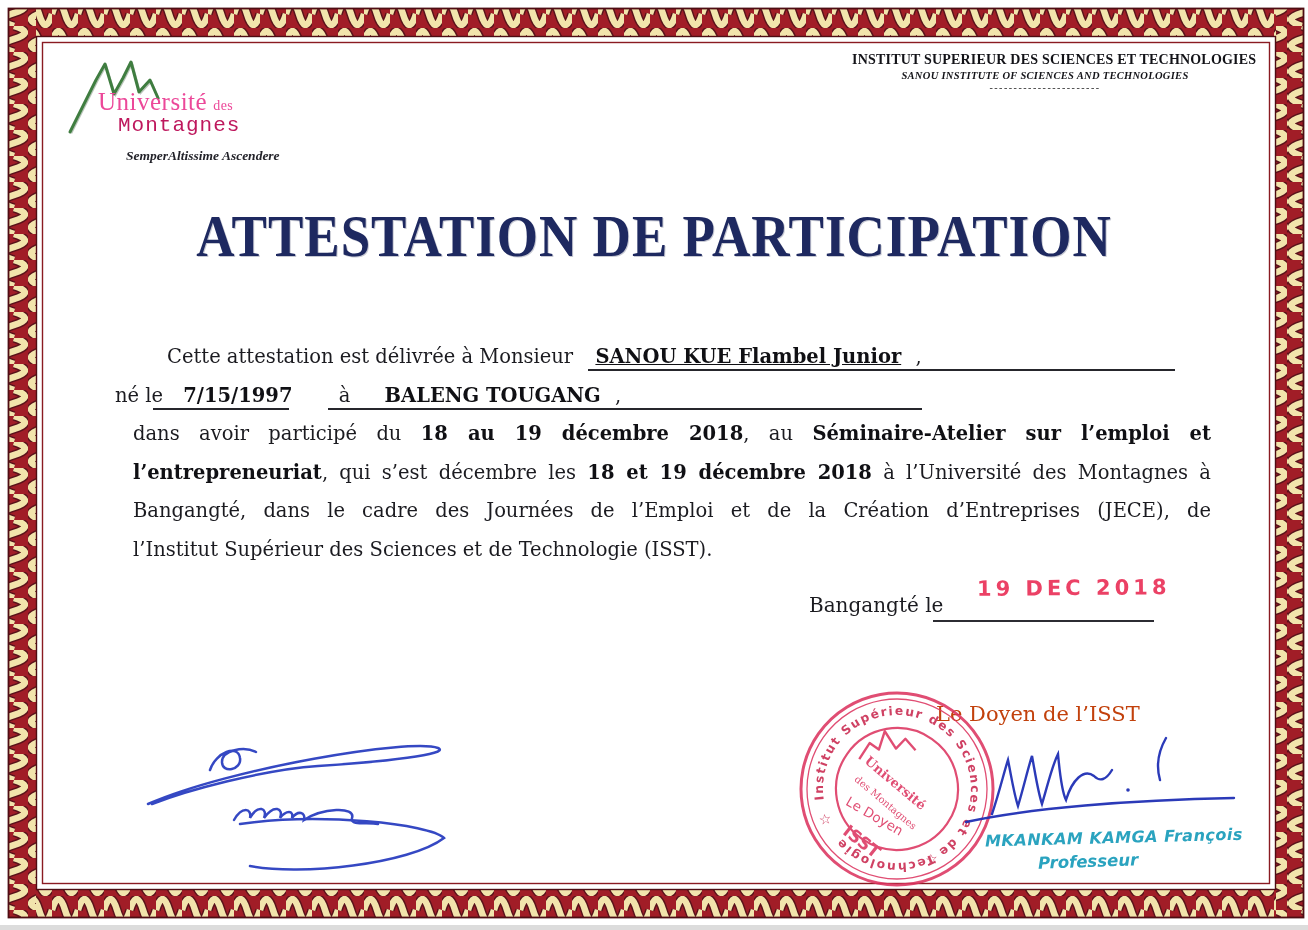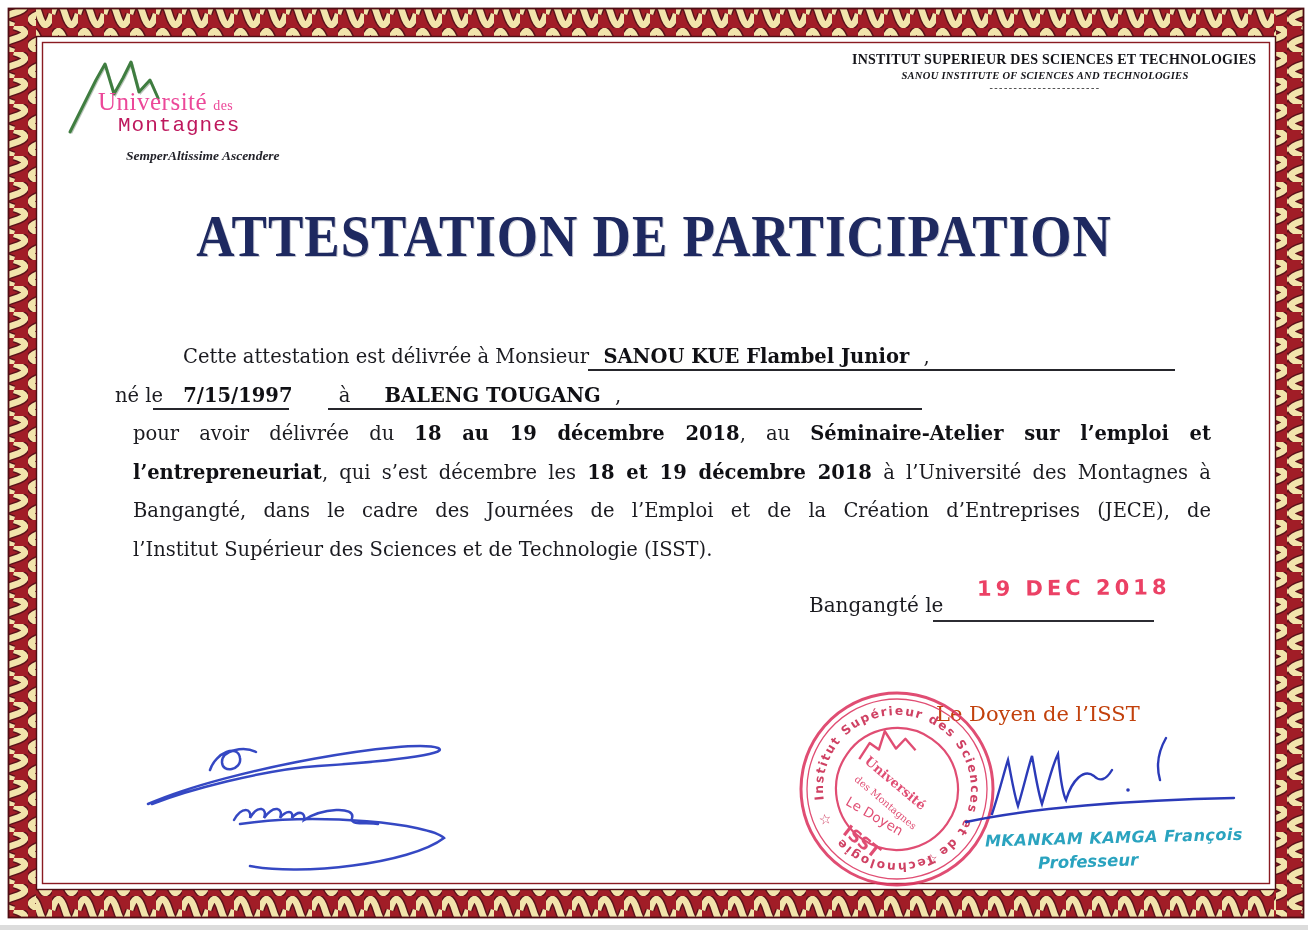--- a/index.html
+++ b/index.html
@@ -33,21 +33,21 @@
   .cert-title{position:absolute;left:0;right:0;top:206px;text-align:center;
               font-family:"Liberation Serif",serif;font-weight:bold;font-size:53px;
               color:#1e2960;letter-spacing:1px;transform:scaleY(1.1);
               text-shadow:1px 1px 0 rgba(30,40,80,.25);white-space:nowrap;}
 
   
   .body-block{position:absolute;left:133px;top:338px;width:1078px;font-size:19.5px;}
   .bline{position:relative;height:38.6px;line-height:38.6px;white-space:nowrap;}
   .b{font-weight:bold;color:#101014;}
   .underbar{position:absolute;height:0;border-bottom:2px solid #26262c;}
-  .indent1{margin-left:50px;}
+  .indent1{margin-left:34px;}
   .para-line{height:38.6px;line-height:38.6px;text-align:justify;overflow:visible;}
   .para-line.just{text-align-last:justify;}
 
   
   .date-block{position:absolute;left:809px;top:588px;width:348px;height:40px;font-size:20px;}
   .date-label{position:absolute;left:0;top:0;line-height:34px;}
   .date-bar{position:absolute;left:124px;right:3px;top:32px;border-bottom:2px solid #2c2c32;}
   .stamp-date{position:absolute;left:168px;top:-12px;white-space:nowrap;
               font-family:"DejaVu Sans",sans-serif;font-weight:bold;font-size:21px;
               color:#ea3158;letter-spacing:4px;opacity:.92;transform:rotate(-.5deg);}
@@ -111,35 +111,35 @@
       <div class="inst-line1">INSTITUT SUPERIEUR DES SCIENCES ET TECHNOLOGIES</div>
       <div class="inst-line2">SANOU INSTITUTE OF SCIENCES AND TECHNOLOGIES</div>
       <div class="inst-divider">-----------------------</div>
     </div>
 
     <div class="cert-title">ATTESTATION DE PARTICIPATION</div>
 
     <div class="body-block">
       <div class="bline">
         <span class="indent1">Cette attestation est délivrée à Monsieur</span>
-        <span class="b" style="margin-left:8px;">SANOU KUE Flambel Junior</span>
+        <span class="b" style="margin-left:16px;text-decoration:underline;">SANOU KUE Flambel Junior</span>
         <span style="margin-left:8px;">,</span>
         <span class="underbar" style="left:455px;right:36px;top:31px;"></span>
       </div>
       <div class="bline" style="margin-left:-18px;">
         <span>né le</span>
         <span class="b" style="margin-left:14px;">7/15/1997</span>
         <span style="margin-left:40px;">à</span>
         <span class="b" style="margin-left:28px;">BALENG TOUGANG</span>
         <span style="margin-left:8px;">,</span>
         <span class="underbar" style="left:38px;width:136px;top:31px;"></span>
         <span class="underbar" style="left:213px;width:594px;top:31px;"></span>
       </div>
       <div>
-          <div class="para-line just"><span>pour avoir délivrée du </span><span class="b">18 au 19 décembre 2018</span><span>, au </span><span class="b">Séminaire-Atelier sur l’emploi et</span></div>
+          <div class="para-line just"><span>dans avoir participé du </span><span class="b">18 au 19 décembre 2018</span><span>, au </span><span class="b">Séminaire-Atelier sur l’emploi et</span></div>
           <div class="para-line just"><span class="b">l’entrepreneuriat</span><span>, qui s’est décembre les </span><span class="b">18 et 19 décembre 2018</span><span> à l’Université des Montagnes à</span></div>
           <div class="para-line just"><span>Bangangté, dans le cadre des Journées de l’Emploi et de la Création d’Entreprises (JECE), de</span></div>
           <div class="para-line"><span>l’Institut Supérieur des Sciences et de Technologie (ISST).</span></div>
         </div>
     </div>
 
     <div class="date-block">
       <span class="date-label">Bangangté le</span>
       <span class="date-bar"></span>
       <span class="stamp-date">19 DEC 2018</span>

